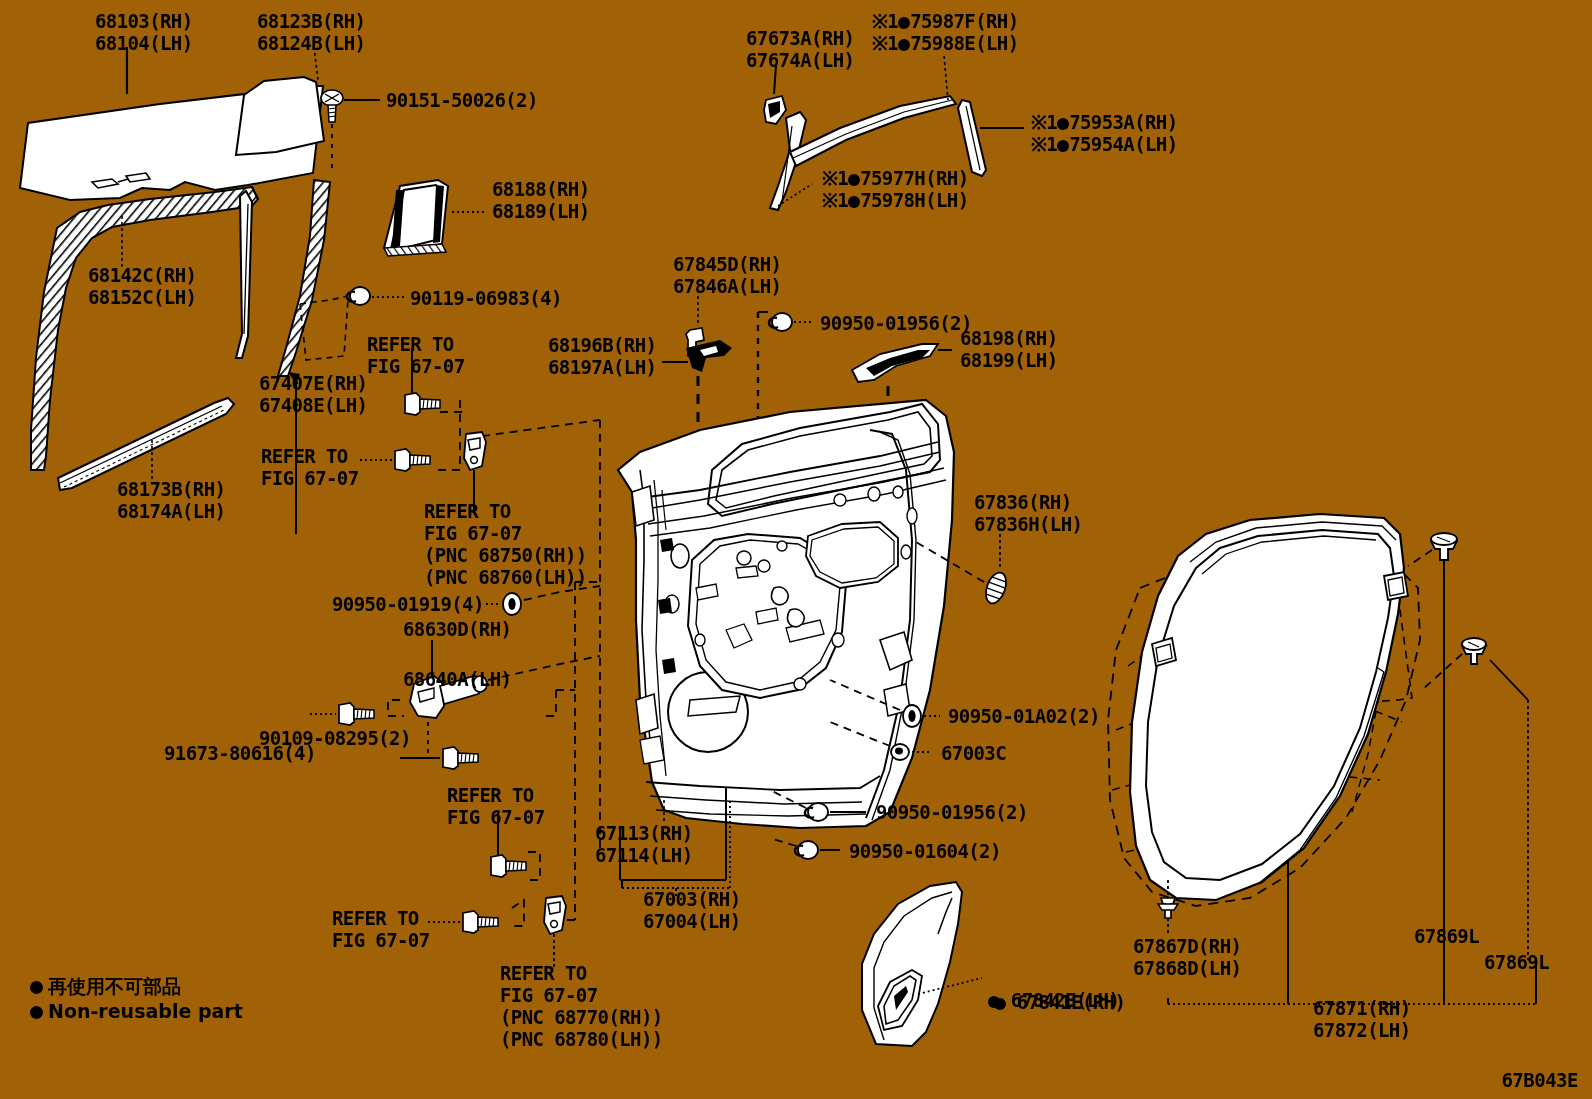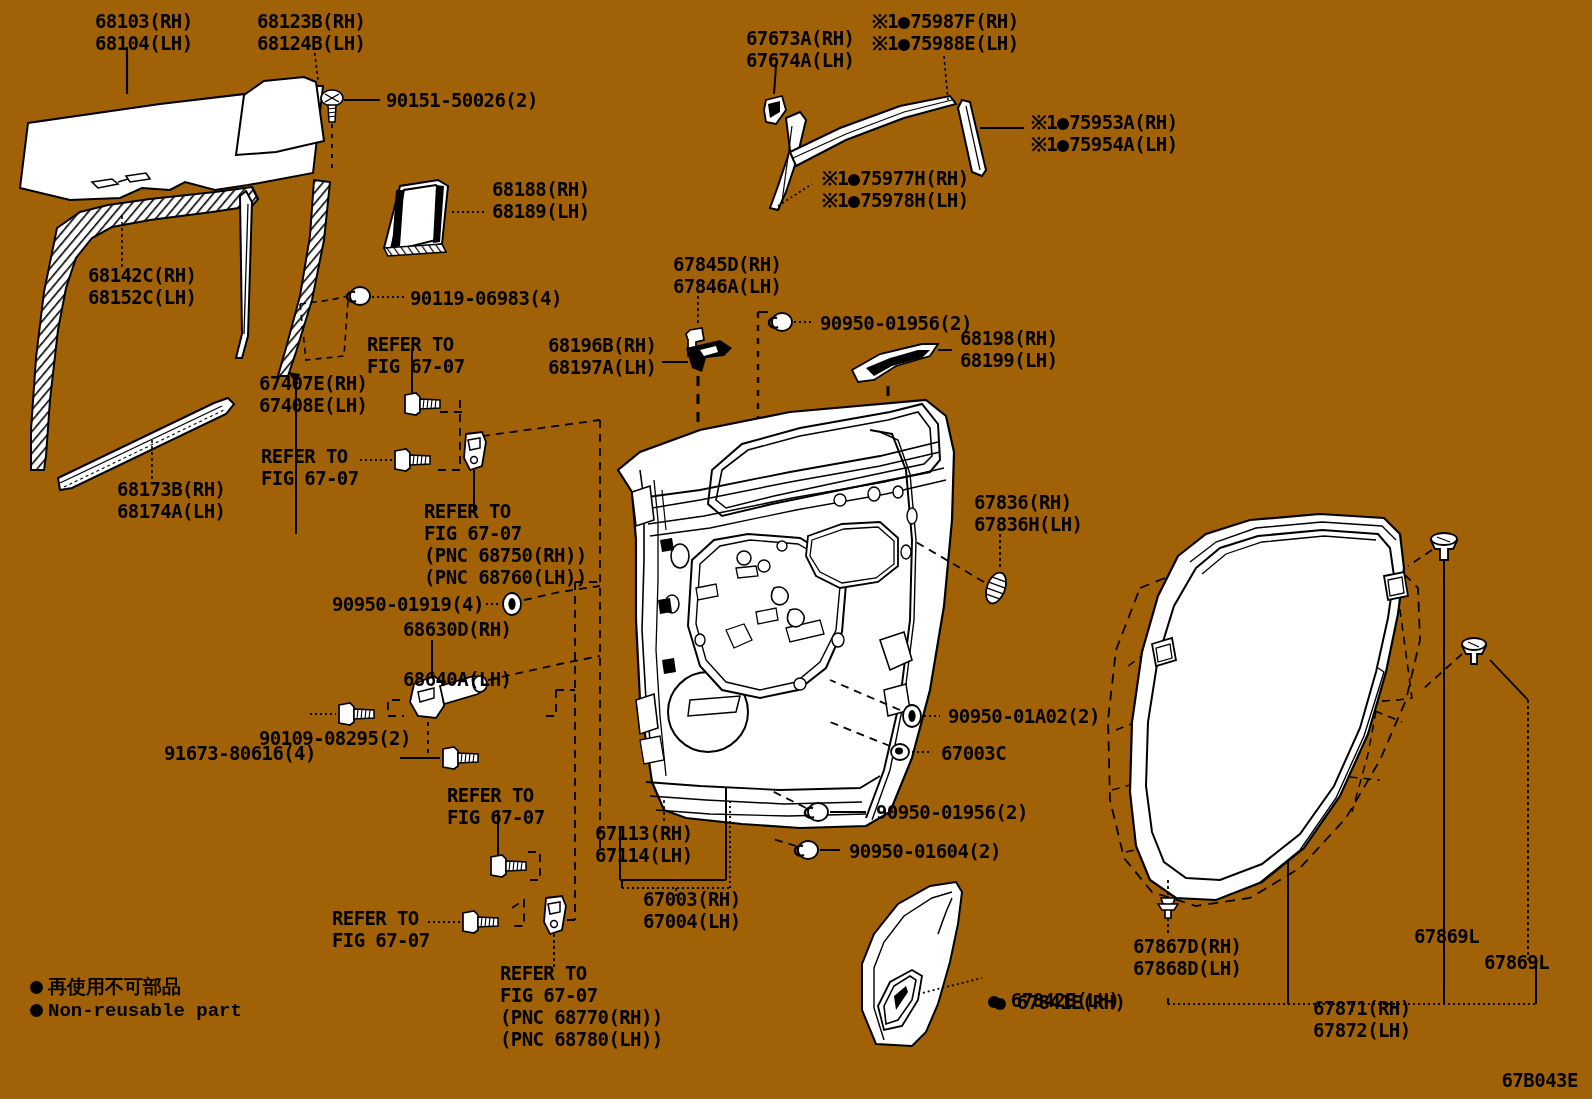--- a/index.html
+++ b/index.html
@@ -527,17 +527,17 @@
   <div class="lbl" style="left:1133px; top:935px;"><span>67867D(RH)</span></div>
   <div class="lbl" style="left:1133px; top:957px;"><span>67868D(LH)</span></div>
 
   <div class="lbl" style="left:1313px; top:997px;"><span>67871(RH)</span></div>
   <div class="lbl" style="left:1313px; top:1019px;"><span>67872(LH)</span></div>
 
   <div class="lbl" style="left:1414px; top:925px;"><span>67869L</span></div>
   <div class="lbl" style="left:1484px; top:951px;"><span>67869L</span></div>
 
   <div class="legend-line" style="left:30px; top:946px;"><span class="dot"></span><span>再使用不可部品</span></div>
-  <div class="legend-line" style="left:30px; top:971px;font-family:Liberation Mono, monospace;"><span class="dot"></span><span>Non-reusable part</span></div>
+  <div class="legend-line" style="left:30px; top:971px;"><span class="dot"></span><span>Non-reusable part</span></div>
 
   <div id="figid">67B043E</div>
 
 </div>
 
 </body></html>

